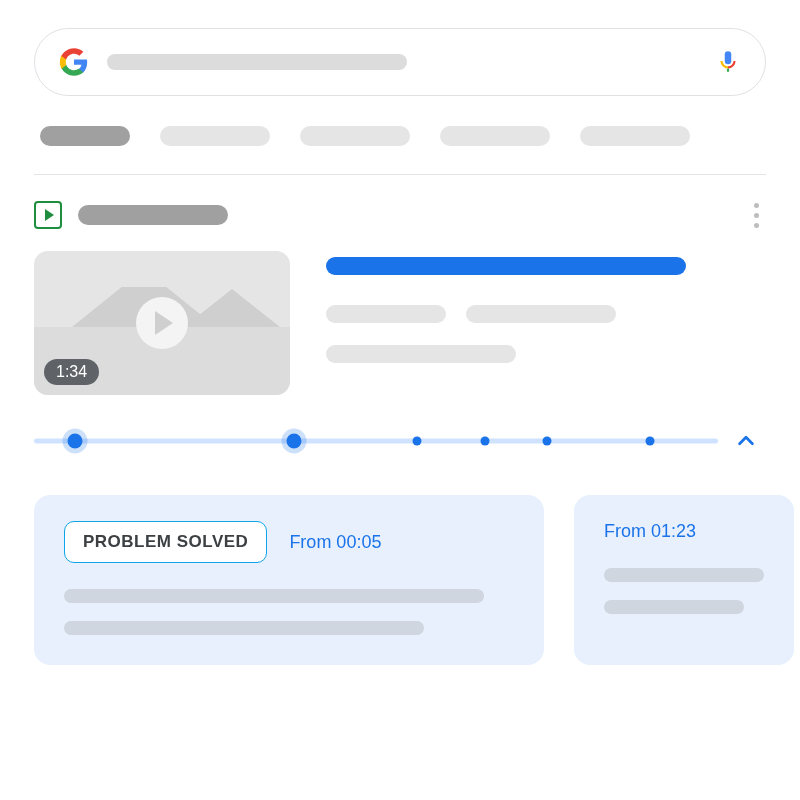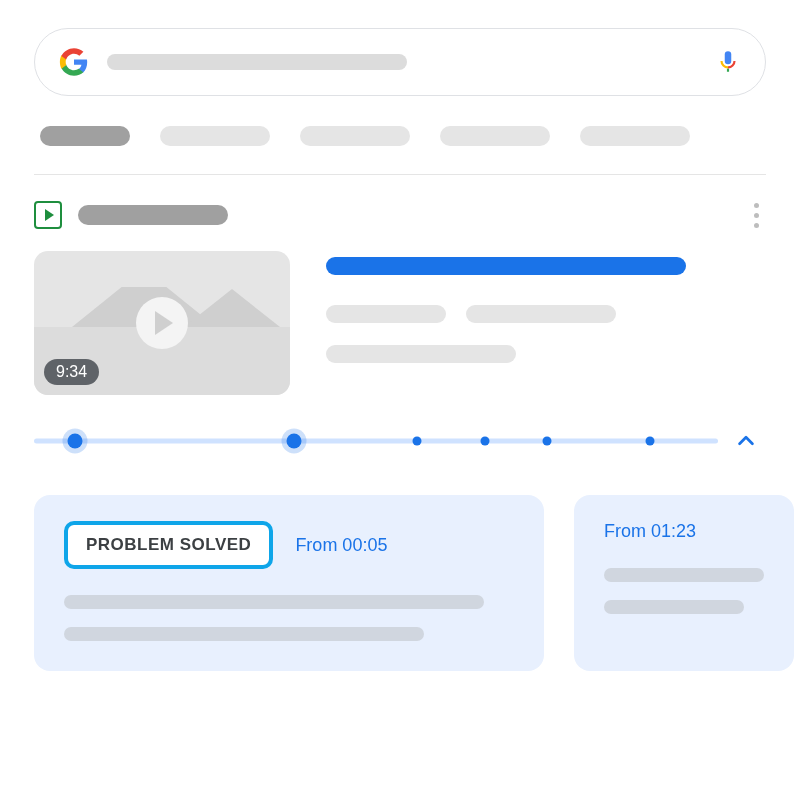--- a/index.html
+++ b/index.html
@@ -101,21 +101,21 @@
 
   
   .cards { display: flex; gap: 30px; margin-top: 34px; }
   .card {
     background: #e8f0fe; border-radius: 16px; padding: 26px 30px 30px 30px;
   }
   .card.primary { width: 510px; flex: 0 0 510px; }
   .card.secondary { width: 300px; } 
   .card-head { display: flex; align-items: center; gap: 22px; margin-bottom: 26px; }
   .chip {
-    border: 4px solid #0ea5e9; background: #fff; color: #3c4043;
+    border: 1px solid #0ea5e9; background: #fff; color: #3c4043;
     font-weight: 600; font-size: 17px; letter-spacing: 0.5px;
     padding: 10px 18px; border-radius: 10px;
   }
   .from-text { color: #1a73e8; font-size: 18px; font-weight: 500; }
   .card-line { height: 14px; background: #d0d6df; border-radius: 8px; }
   .card-line + .card-line { margin-top: 18px; }
   .card.primary .card-line { width: 420px; }
   .card.primary .card-line.short { width: 360px; }
   .card.secondary .card-line { width: 160px; }
   .card.secondary .card-line.short { width: 140px; }
@@ -167,21 +167,21 @@
     </div>
 
     <div class="result-body">
       <div class="thumb">
         <svg class="mountains" viewBox="0 0 256 108" preserveAspectRatio="none">
           <rect x="0" y="40" width="256" height="68" fill="#dcdcdc"></rect>
           <polygon points="38,40 110,-18 182,40" fill="#cfcfcf"></polygon>
           <polygon points="150,40 198,2 246,40" fill="#cfcfcf"></polygon>
         </svg>
         <div class="play-disc"></div>
-        <div class="duration">9:34</div>
+        <div class="duration">1:34</div>
       </div>
       <div class="result-meta">
         <div class="meta-bar meta-title"></div>
         <div class="meta-row2">
           <div class="meta-bar meta-grey-a"></div>
           <div class="meta-bar meta-grey-b"></div>
         </div>
         <div class="meta-row3">
           <div class="meta-bar meta-grey-c"></div>
         </div>

